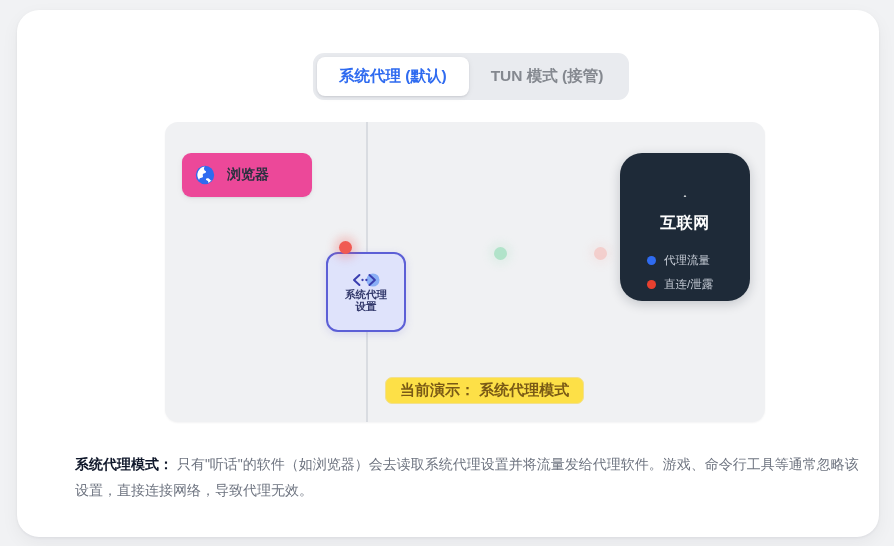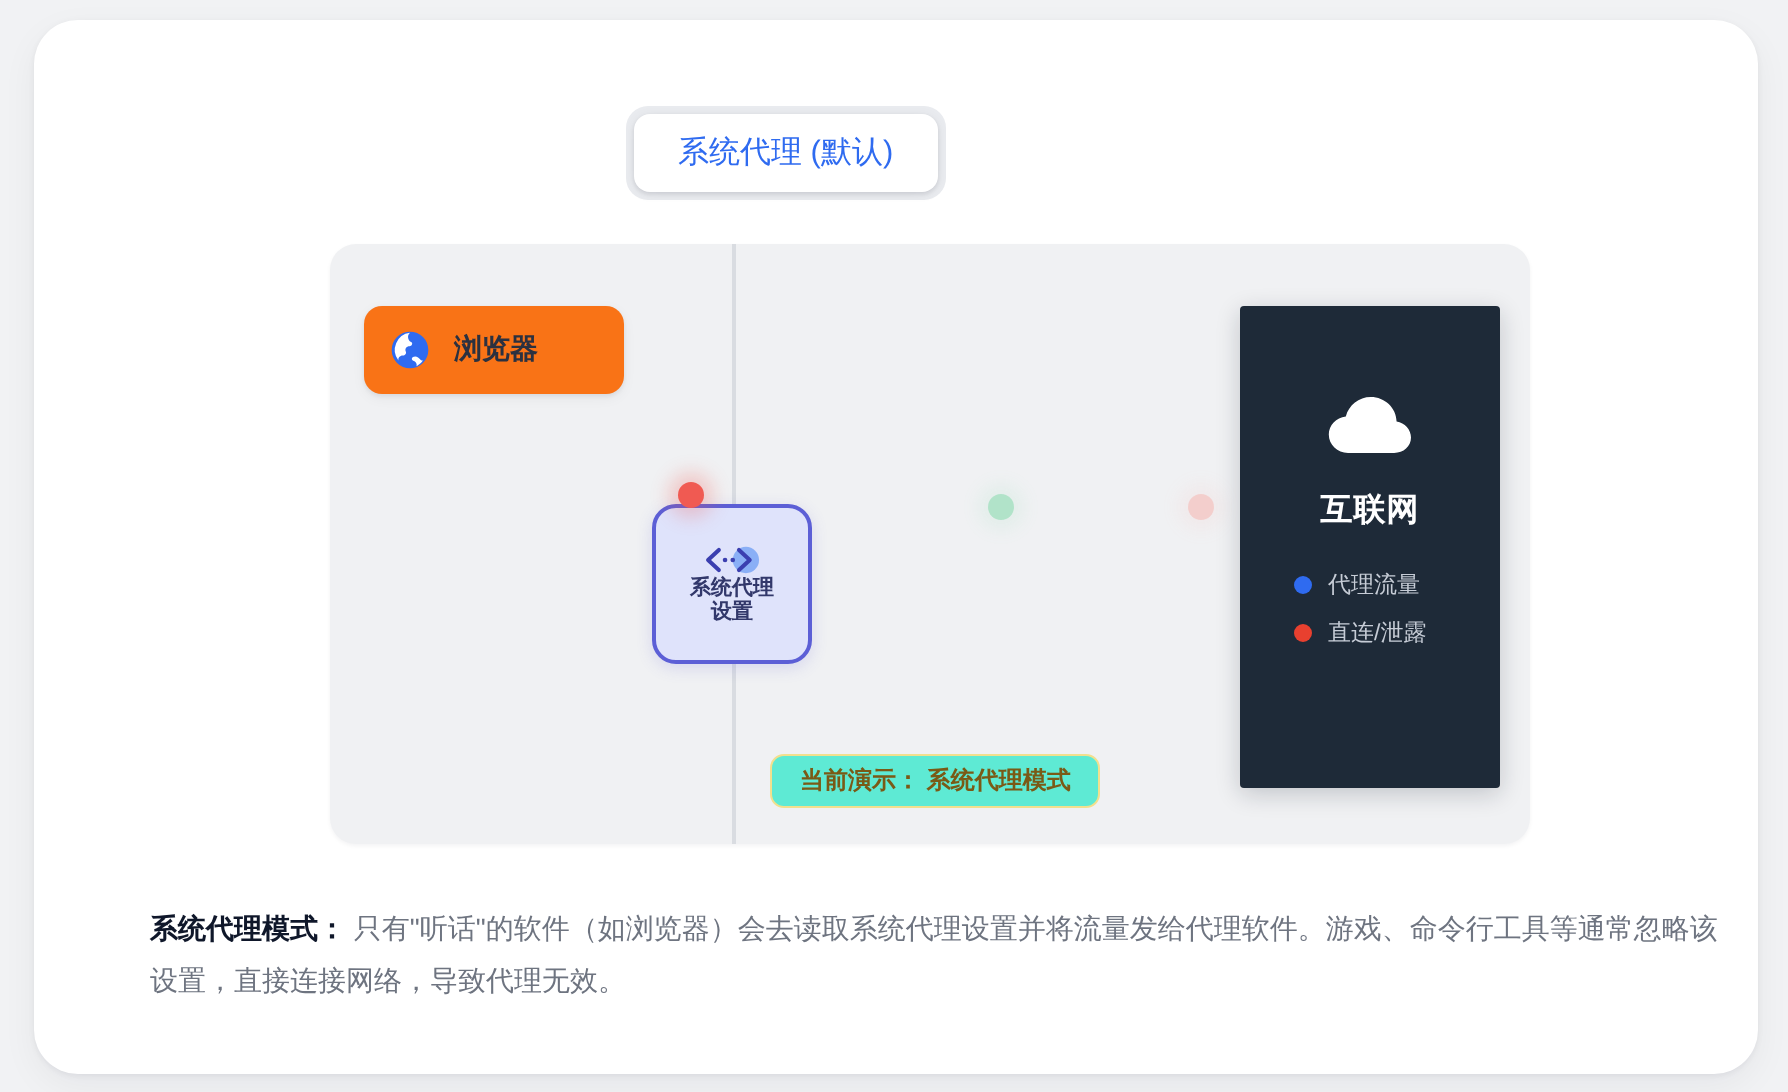--- a/index.html
+++ b/index.html
@@ -33,21 +33,21 @@
     border-radius: 11px;
     display: flex;
     align-items: center;
     padding: 4px;
   }
   .tab {
     height: 39px;
     display: flex; align-items: center; justify-content: center;
     padding: 0 22px;
     font-size: 15.5px;
-    font-weight: normal;
+    font-weight: bold;
     color: #84888f;
     border-radius: 8px;
     white-space: nowrap;
     cursor: pointer;
   }
   .tab.active {
     background: #ffffff;
     color: #2f6bf0;
     box-shadow: 0 1px 2px rgba(15,23,42,.10), 0 1px 6px rgba(15,23,42,.06);
   }
@@ -67,21 +67,21 @@
     left: 201px; top: 0;
     width: 1.5px; height: 300px;
     background: #d9dce1;
   }
 
   
   .chip {
     position: absolute;
     left: 17px;
     width: 130px; height: 44px;
-    background: #f97316;
+    background: #ec4899;
     border-radius: 9px;
     display: flex; align-items: center;
     padding-left: 12px;
     gap: 11px;
     box-shadow: 0 1px 2px rgba(15,23,42,.07), 0 2px 7px rgba(15,23,42,.05);
     cursor: pointer;
   }
   .chip-1 { top: 31px; }
   .chip-2 { top: 95px; }
   .chip-3 { top: 159px; }
@@ -118,23 +118,23 @@
     border-radius: 50%;
   }
   .p-red   { left: 174px; top: 119px; background: #f05a52; box-shadow: 0 0 9px 5px rgba(240,90,82,.26); }
   .p-green { left: 329px; top: 125px; background: #7fd8a8; opacity: .55; box-shadow: 0 0 9px 5px rgba(127,216,168,.22); }
   .p-pink  { left: 429px; top: 125px; background: #f6b3ae; opacity: .55; box-shadow: 0 0 9px 5px rgba(246,179,174,.22); }
 
   
   .internet {
     position: absolute;
     left: 455px; top: 31px;
-    width: 130px; height: 241px;
+    width: 130px; height: 148px;
     background: #1e2a38;
-    border-radius: 2px;
+    border-radius: 22px;
     display: flex; flex-direction: column; align-items: center;
     padding-top: 42px;
     box-shadow: 0 3px 12px rgba(15,23,42,.20);
   }
   .cloud-icon { width: 48px; height: 34px; display: block; }
   .internet-title {
     margin-top: 16px;
     font-size: 16px; font-weight: bold; color: #ffffff;
     letter-spacing: .5px;
   }
@@ -144,26 +144,26 @@
     margin-bottom: 9px;
   }
   .legend-dot { width: 9px; height: 9px; border-radius: 50%; flex: none; }
   .legend-label { font-size: 11.5px; color: #c6ccd6; white-space: nowrap; }
 
   
   .badge {
     position: absolute;
     left: 220px; top: 255px;
     height: 27px;
-    background: #5eead4;
+    background: #fde047;
     border: 1px solid #f2e08e;
     border-radius: 7px;
     display: flex; align-items: center;
     padding: 0 14px;
-    font-size: 12px; font-weight: bold; color: #7a5a16;
+    font-size: 15px; font-weight: bold; color: #7a5a16;
     white-space: nowrap;
   }
 
   
   .note {
     position: absolute;
     left: 58px; top: 441px;
     width: 790px;
     font-size: 14px;
     line-height: 26px;
@@ -173,20 +173,23 @@
 </style>
 </head>
 <body>
 
 <div id="root">
   <div class="card">
 
     <div class="tabs">
       <div class="tab active">
         <span>系统代理 (默认)</span>
+      </div>
+      <div class="tab">
+        <span>TUN 模式 (接管)</span>
       </div>
     </div>
 
     <div class="canvas">
 
       <div class="divider"></div>
 
       <div class="chip chip-1">
         <svg class="chip-icon" viewBox="0 0 24 24">
           <circle cx="12" cy="12" r="10" fill="#2f6bf0"></circle>

